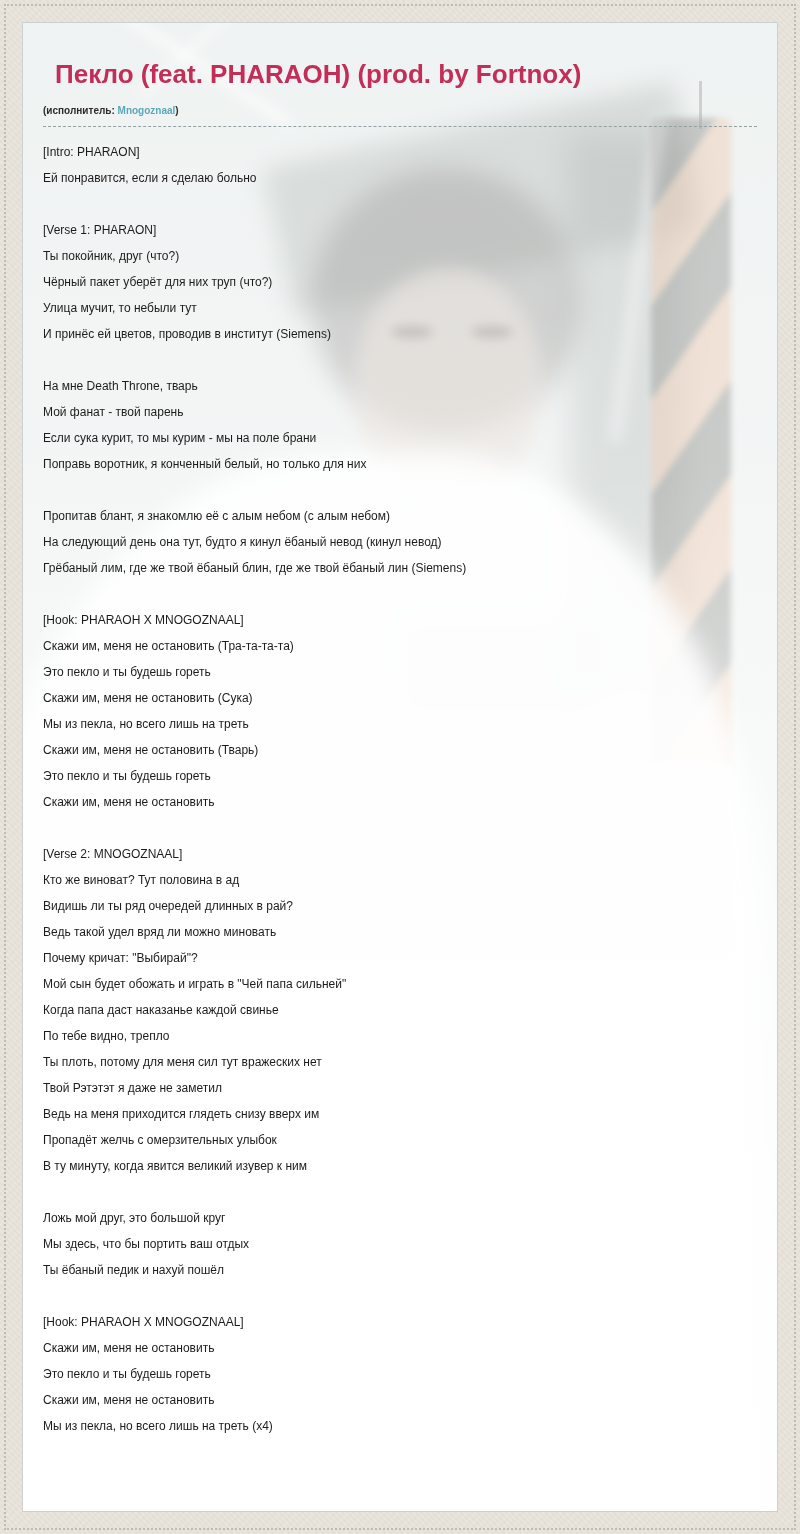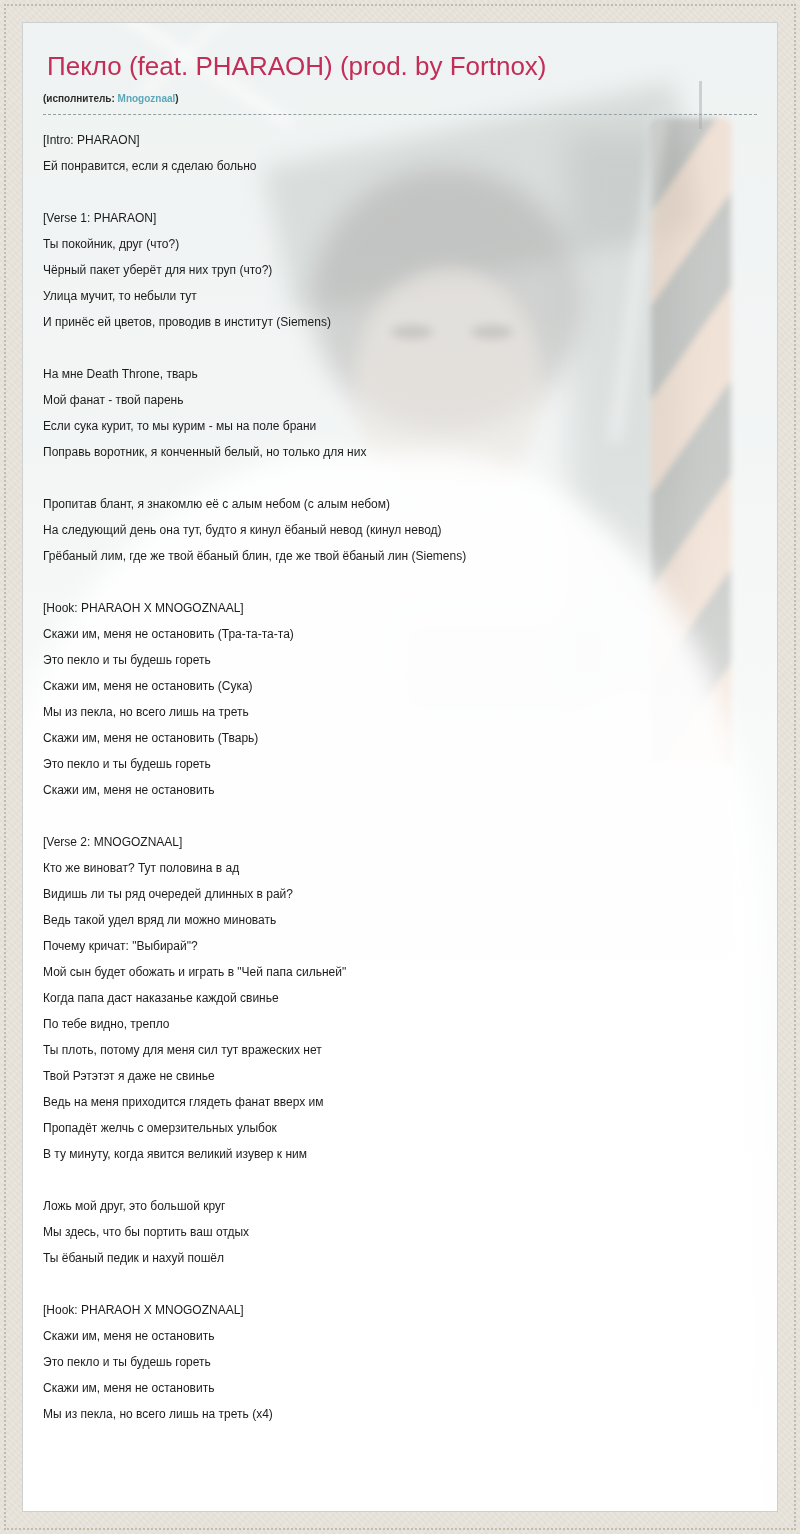--- a/index.html
+++ b/index.html
@@ -59,21 +59,21 @@
   .ph-overlay{inset:0;
     background:linear-gradient(180deg,
       rgba(255,255,255,0.50) 0%,
       rgba(255,255,255,0.52) 30%,
       rgba(255,255,255,0.68) 55%,
       rgba(255,255,255,0.80) 78%,
       rgba(255,255,255,0.86) 100%);}
   
   .content{position:relative;padding:24px 20px 0 20px;}
   .song-title{
-    margin:4px;font-size:26px;line-height:30px;font-weight:400;
+    margin:12px;font-size:26px;line-height:30px;font-weight:700;
     color:#c22e58;letter-spacing:0;
   }
   .artist-line{margin-top:8px;font-size:10px;line-height:19px;color:#2b2b2b;font-weight:bold;}
   .artist-line a{color:#5ba6b8;text-decoration:none;cursor:pointer;}
   .header-sep{margin-top:6px;border-bottom:1px dashed #95a0a3;height:0;}
   .lyrics{margin-top:12px;font-size:12px;line-height:26px;color:#1c1c1c;}
   .lyric-line{white-space:pre;height:26px;}
 </style>
 </head>
 <body>
@@ -134,22 +134,22 @@
         <div class="lyric-line">&nbsp;</div>
         <div class="lyric-line">[Verse 2: MNOGOZNAAL]</div>
         <div class="lyric-line">Кто же виноват? Тут половина в ад</div>
         <div class="lyric-line">Видишь ли ты ряд очередей длинных в рай?</div>
         <div class="lyric-line">Ведь такой удел вряд ли можно миновать</div>
         <div class="lyric-line">Почему кричат: "Выбирай"?</div>
         <div class="lyric-line">Мой сын будет обожать и играть в "Чей папа сильней"</div>
         <div class="lyric-line">Когда папа даст наказанье каждой свинье</div>
         <div class="lyric-line">По тебе видно, трепло</div>
         <div class="lyric-line">Ты плоть, потому для меня сил тут вражеских нет</div>
-        <div class="lyric-line">Твой Рэтэтэт я даже не свинье</div>
-        <div class="lyric-line">Ведь на меня приходится глядеть фанат вверх им</div>
+        <div class="lyric-line">Твой Рэтэтэт я даже не заметил</div>
+        <div class="lyric-line">Ведь на меня приходится глядеть снизу вверх им</div>
         <div class="lyric-line">Пропадёт желчь с омерзительных улыбок</div>
         <div class="lyric-line">В ту минуту, когда явится великий изувер к ним</div>
         <div class="lyric-line">&nbsp;</div>
         <div class="lyric-line">Ложь мой друг, это большой круг</div>
         <div class="lyric-line">Мы здесь, что бы портить ваш отдых</div>
         <div class="lyric-line">Ты ёбаный педик и нахуй пошёл</div>
         <div class="lyric-line">&nbsp;</div>
         <div class="lyric-line">[Hook: PHARAOH X MNOGOZNAAL]</div>
         <div class="lyric-line">Скажи им, меня не остановить</div>
         <div class="lyric-line">Это пекло и ты будешь гореть</div>

